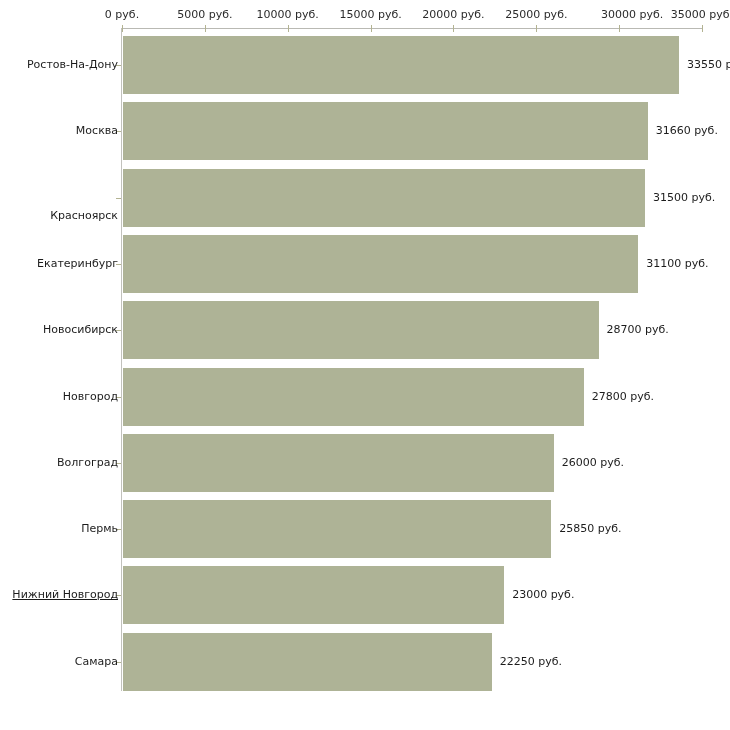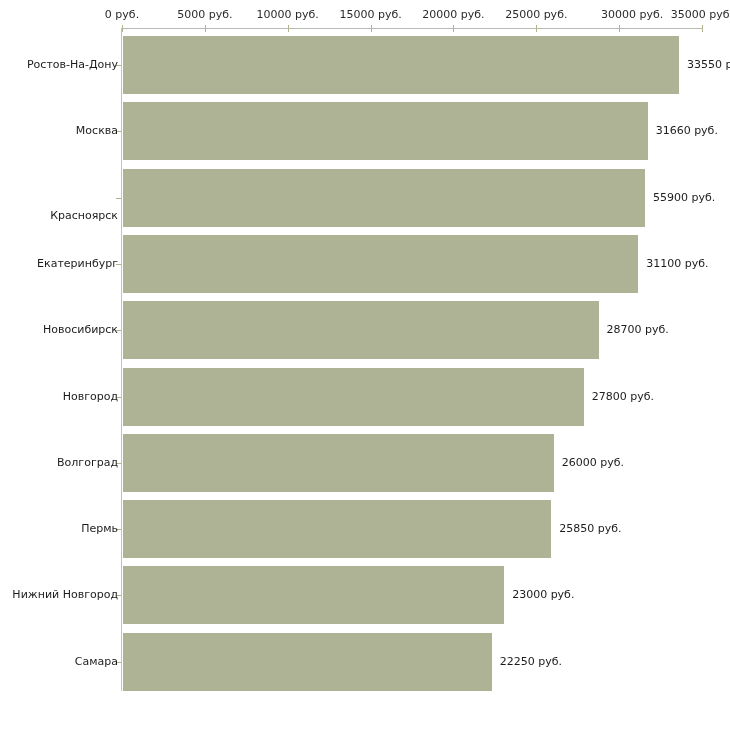--- a/index.html
+++ b/index.html
@@ -116,21 +116,21 @@
   <div id="plot-layer">
       <div class="bar" style="left: 123px; top: 36px; width: 555.971px; height: 58px; background: rgb(174, 179, 150);"></div>
       <div class="bar-value" style="left: 686.971px; top: 58px;">33550 руб.</div>
       <div class="ytick" style="left: 116px; top: 65px;"></div>
       <div class="ycat-label" style="top: 58px;">Ростов-На-Дону</div>
       <div class="bar" style="left: 123px; top: 102.3px; width: 524.651px; height: 58px; background: rgb(174, 179, 150);"></div>
       <div class="bar-value" style="left: 655.651px; top: 124.3px;">31660 руб.</div>
       <div class="ytick" style="left: 116px; top: 131px;"></div>
       <div class="ycat-label" style="top: 124.3px; padding-left: 7px;">Москва</div>
       <div class="bar" style="left: 123px; top: 168.6px; width: 522px; height: 58px; background: rgb(174, 179, 150);"></div>
-      <div class="bar-value" style="left: 653px; top: 190.6px;">55900 руб.</div>
+      <div class="bar-value" style="left: 653px; top: 190.6px;">31500 руб.</div>
       <div class="ytick" style="left: 116px; top: 198px;"></div>
       <div class="ycat-label" style="top: 190.6px; margin-top: 18px;">Красноярск</div>
       <div class="bar" style="left: 123px; top: 234.9px; width: 515.371px; height: 58px; background: rgb(174, 179, 150);"></div>
       <div class="bar-value" style="left: 646.371px; top: 256.9px;">31100 руб.</div>
       <div class="ytick" style="left: 116px; top: 264px;"></div>
       <div class="ycat-label" style="top: 256.9px;">Екатеринбург</div>
       <div class="bar" style="left: 123px; top: 301.2px; width: 475.6px; height: 58px; background: rgb(174, 179, 150);"></div>
       <div class="bar-value" style="left: 606.6px; top: 323.2px;">28700 руб.</div>
       <div class="ytick" style="left: 116px; top: 330px;"></div>
       <div class="ycat-label" style="top: 323.2px;">Новосибирск</div>
@@ -142,20 +142,20 @@
       <div class="bar-value" style="left: 561.857px; top: 455.8px;">26000 руб.</div>
       <div class="ytick" style="left: 116px; top: 463px;"></div>
       <div class="ycat-label" style="top: 455.8px;">Волгоград</div>
       <div class="bar" style="left: 123px; top: 500.1px; width: 428.371px; height: 58px; background: rgb(174, 179, 150);"></div>
       <div class="bar-value" style="left: 559.371px; top: 522.1px;">25850 руб.</div>
       <div class="ytick" style="left: 116px; top: 529px;"></div>
       <div class="ycat-label" style="top: 522.1px;">Пермь</div>
       <div class="bar" style="left: 123px; top: 566.4px; width: 381.143px; height: 58px; background: rgb(174, 179, 150);"></div>
       <div class="bar-value" style="left: 512.143px; top: 588.4px;">23000 руб.</div>
       <div class="ytick" style="left: 116px; top: 595px;"></div>
-      <div class="ycat-label" style="top: 588.4px;">Нижний Новгород</div>
+      <div class="ycat-label" style="top: 588.4px; text-decoration: underline;">Нижний Новгород</div>
       <div class="bar" style="left: 123px; top: 632.7px; width: 368.714px; height: 58px; background: rgb(174, 179, 150);"></div>
       <div class="bar-value" style="left: 499.714px; top: 654.7px;">22250 руб.</div>
       <div class="ytick" style="left: 116px; top: 662px;"></div>
       <div class="ycat-label" style="top: 654.7px;">Самара</div>
     </div>
 
 </div>
 
 </body></html>

